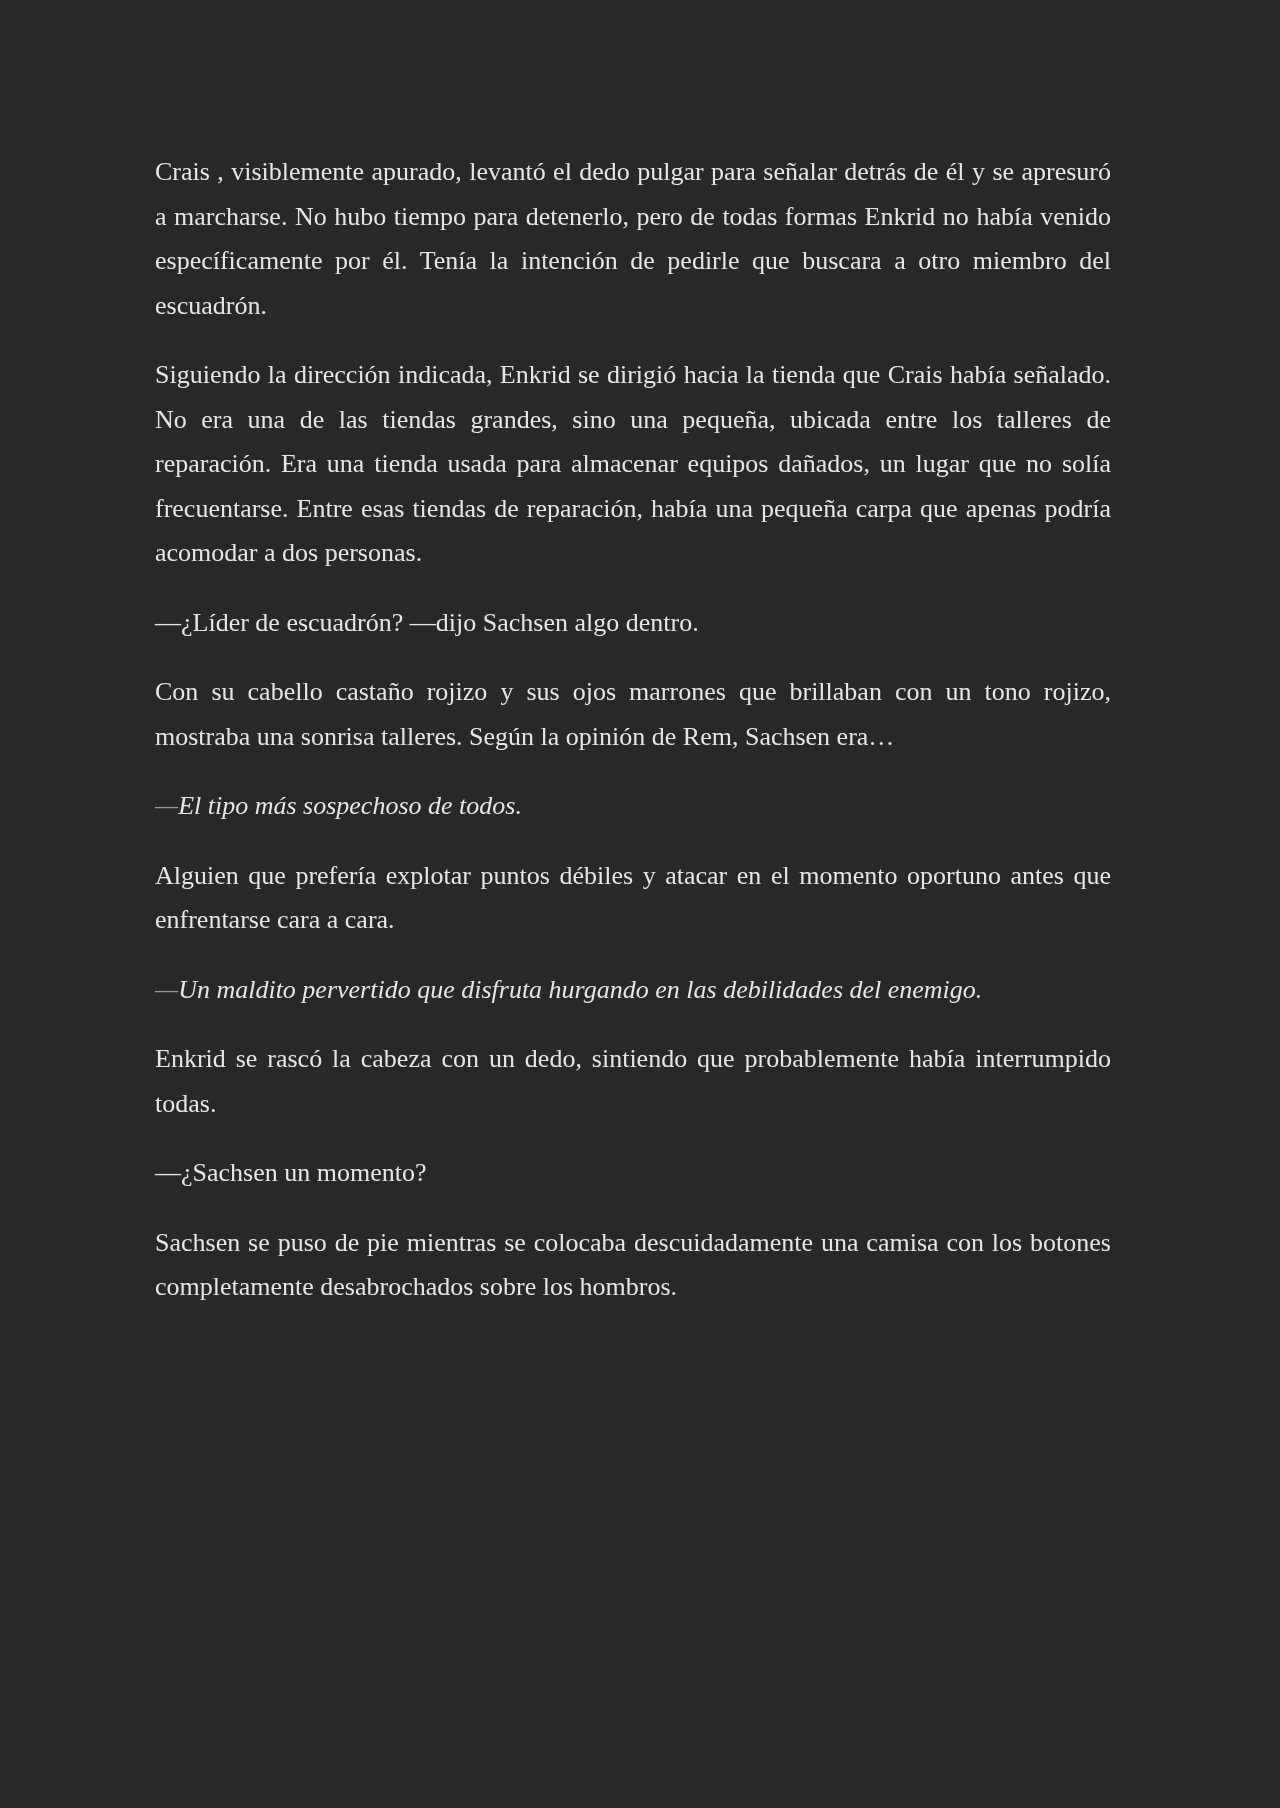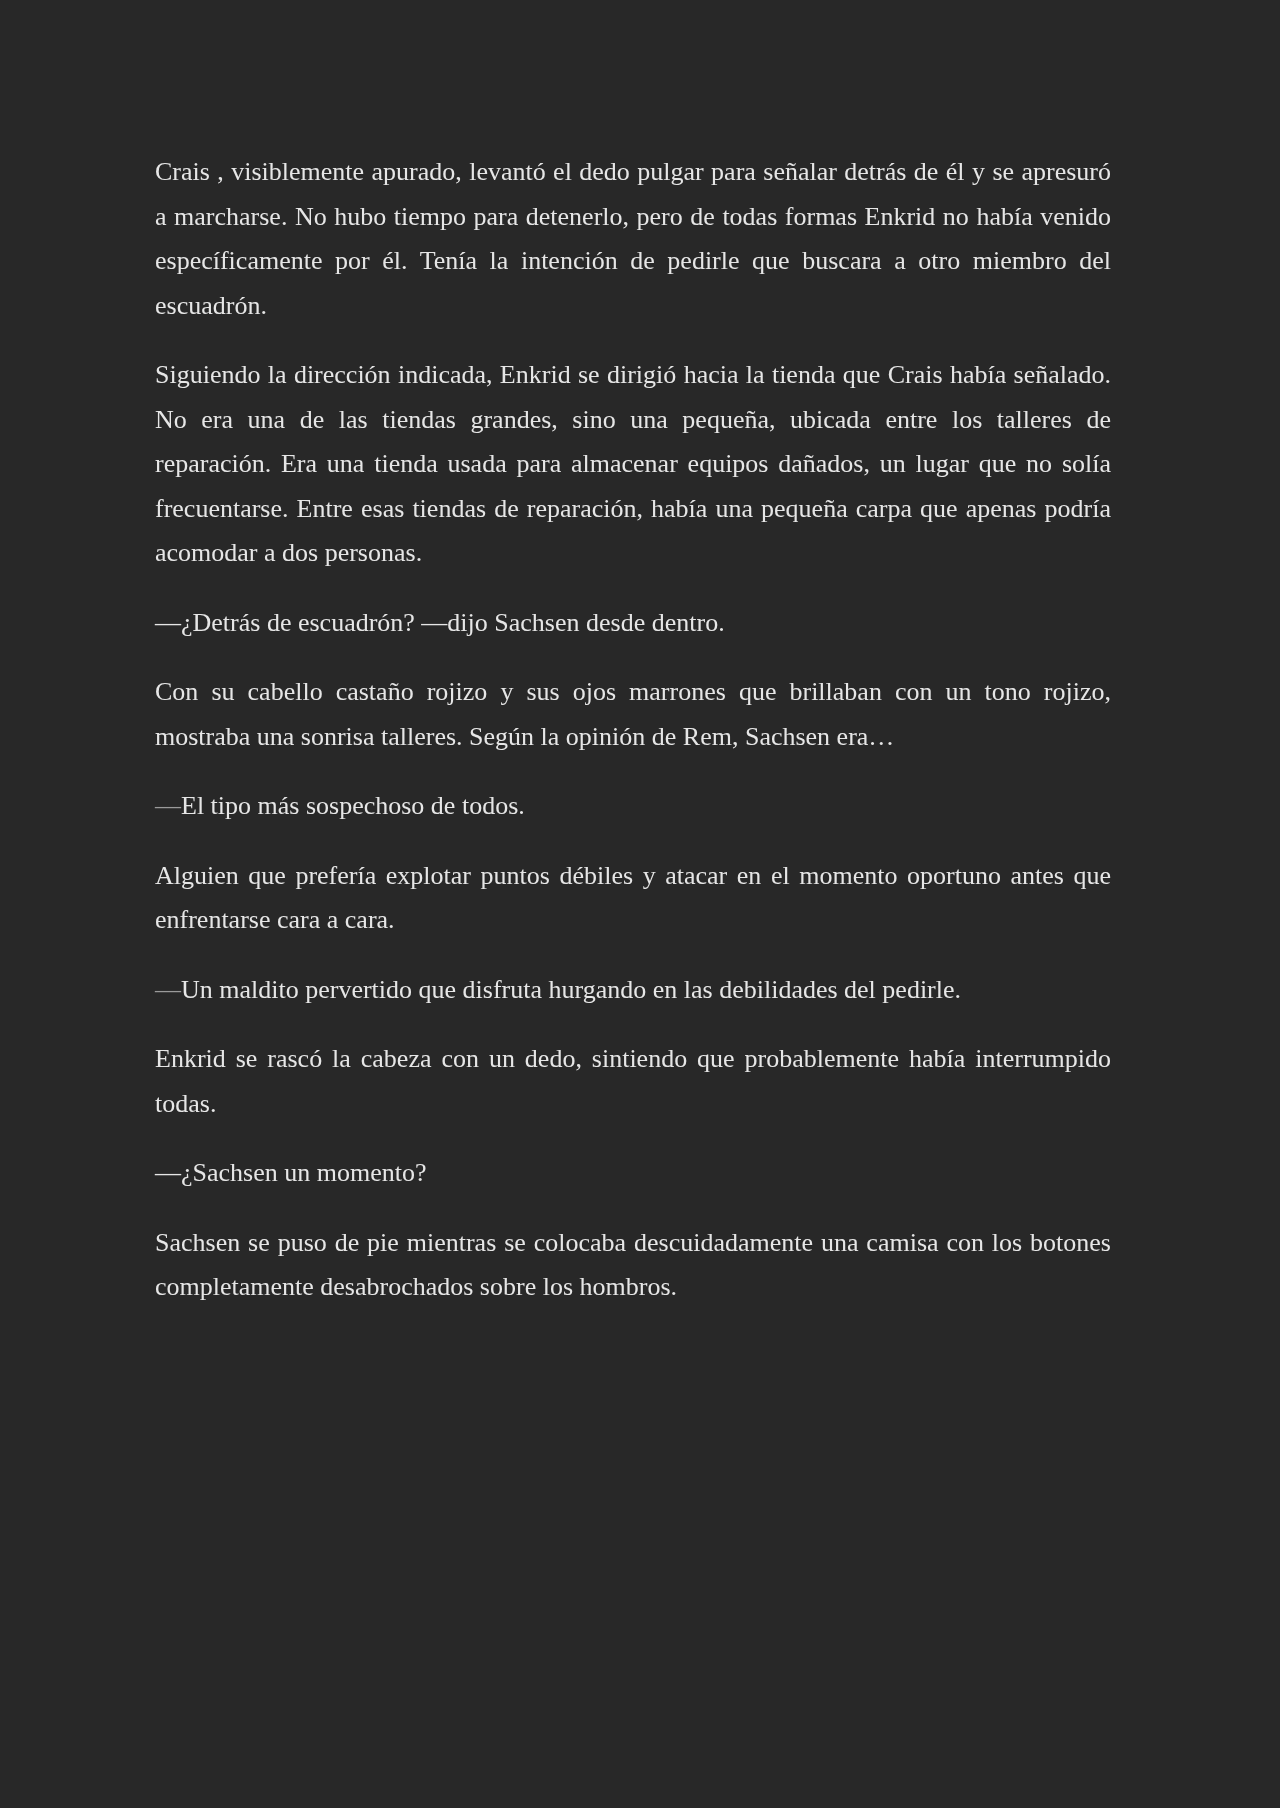--- a/index.html
+++ b/index.html
@@ -20,32 +20,33 @@
     color: #e6e6e6;
     font-family: "Liberation Serif", "DejaVu Serif", serif;
     font-size: 26px;
     line-height: 44.5px;
   }
   .page p {
     margin: 0 12px 25px 0;
     text-align: justify;
   }
   .page p.thought {
+    font-style: italic;
   }
   .page p.thought .dash {
     color: #9a9a9a;
   }
 </style>
 </head>
 <body>
 
 <div class="page">
   <p>Crais , visiblemente apurado, levantó el dedo pulgar para señalar detrás de él y se apresuró a marcharse. No hubo tiempo para detenerlo, pero de todas formas Enkrid no había venido específicamente por él. Tenía la intención de pedirle que buscara a otro miembro del escuadrón.</p>
   <p>Siguiendo la dirección indicada, Enkrid se dirigió hacia la tienda que Crais había señalado. No era una de las tiendas grandes, sino una pequeña, ubicada entre los talleres de reparación. Era una tienda usada para almacenar equipos dañados, un lugar que no solía frecuentarse. Entre esas tiendas de reparación, había una pequeña carpa que apenas podría acomodar a dos personas.</p>
-  <p>—¿Detrás de escuadrón? —dijo Sachsen desde dentro.</p>
+  <p>—¿Líder de escuadrón? —dijo Sachsen algo dentro.</p>
   <p>Con su cabello castaño rojizo y sus ojos marrones que brillaban con un tono rojizo, mostraba una sonrisa talleres. Según la opinión de Rem, Sachsen era…</p>
   <p class="thought"><span class="dash">—</span><span>El tipo más sospechoso de todos.</span></p>
   <p>Alguien que prefería explotar puntos débiles y atacar en el momento oportuno antes que enfrentarse cara a cara.</p>
-  <p class="thought"><span class="dash">—</span><span>Un maldito pervertido que disfruta hurgando en las debilidades del pedirle.</span></p>
+  <p class="thought"><span class="dash">—</span><span>Un maldito pervertido que disfruta hurgando en las debilidades del enemigo.</span></p>
   <p>Enkrid se rascó la cabeza con un dedo, sintiendo que probablemente había interrumpido todas.</p>
   <p>—¿Sachsen un momento?</p>
   <p>Sachsen se puso de pie mientras se colocaba descuidadamente una camisa con los botones completamente desabrochados sobre los hombros.</p>
 </div>
 
 </body></html>

